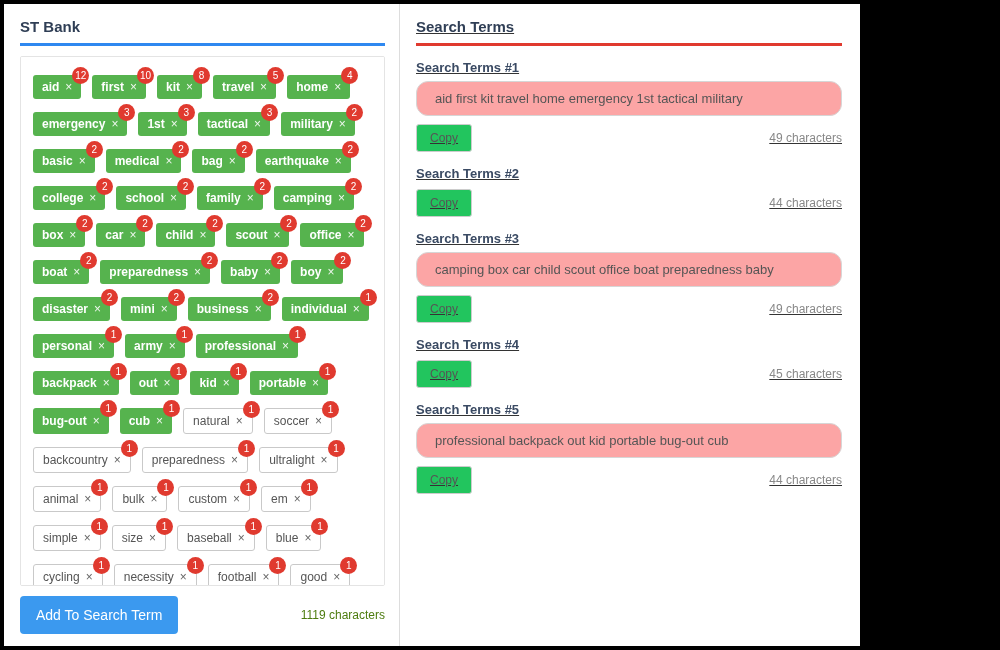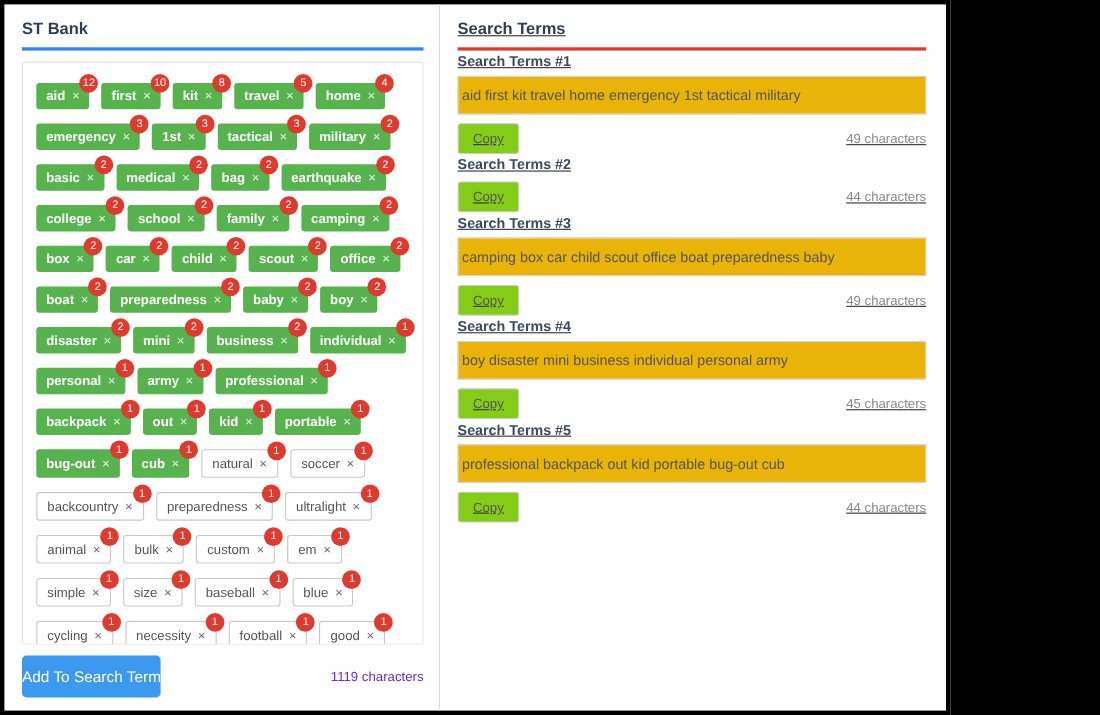--- a/index.html
+++ b/index.html
@@ -17,28 +17,28 @@
 .bank-scroll::-webkit-scrollbar-track { background: #f2f2f2; }
 
 .tag-area { display: flex; flex-wrap: wrap; align-content: flex-start; }
 .tag { position: relative; display: inline-flex; align-items: center; margin: 4px 9px 9px 2px; padding: 6px 9px; border-radius: 3px; font-size: 12px; line-height: 1; cursor: pointer; }
 .tag.green { background: #56b34e; color: #fff; font-weight: 600; }
 .tag.white { background: #fff; color: #555; border: 1px solid #c9c9c9; font-weight: 500; }
 .tag .x { margin-left: 6px; font-weight: 400; opacity: .9; }
 .badge { position: absolute; top: -8px; right: -8px; min-width: 17px; height: 17px; padding: 0 3px; border-radius: 9px; background: #e03a2f; color: #fff; font-size: 10px; font-weight: 400; display: flex; align-items: center; justify-content: center; }
 
 .left-footer { display: flex; align-items: center; justify-content: space-between; margin-top: 10px; }
-.add-btn { background: #3b99ef; color: #fff; border: none; border-radius: 4px; padding: 11px 0; font-size: 14px; font-weight: 500; cursor: pointer; }
-.char-count { color: #6d28d9; font-size: 12px; margin-left: 16px; }
-
-.term-block { margin-top: 2px; }
+.add-btn { background: #3b99ef; color: #fff; border: none; border-radius: 4px; padding: 11px 16px; font-size: 14px; font-weight: 500; cursor: pointer; }
+.char-count { color: #4d7c0f; font-size: 12px; margin-left: 16px; }
+
+.term-block { margin-top: 14px; }
 .term-label { font-size: 13px; font-weight: 600; color: #3a4a63; margin-bottom: 6px; }
-.term-input { width: 100%; border: 1px solid #d6d6d6; border-radius: 0; padding: 9px 3px; font-size: 13px; color: #555; background: #eab308; }
+.term-input { width: 100%; border: 1px solid #d6d6d6; border-radius: 12px; padding: 9px 18px; font-size: 13px; color: #555; background: #fca5a5; }
 .term-row { display: flex; align-items: center; justify-content: space-between; margin-top: 8px; }
-.copy-btn { background: #84cc16; border: 1px solid #ccc; border-radius: 3px; padding: 6px 13px; font-size: 12px; color: #555; cursor: pointer; }
+.copy-btn { background: #22c55e; border: 1px solid #ccc; border-radius: 3px; padding: 6px 13px; font-size: 12px; color: #555; cursor: pointer; }
 .cc { color: #888; font-size: 12px; }
 </style>
 </head>
 <body>
 
 <div class="app">
 
   <div class="left">
     <div class="panel-title">ST Bank</div>
     <div class="bank-scroll">
@@ -359,21 +359,21 @@
             <span class="cc">49 characters</span>
           </div></div>
         <div class="term-block"><div class="term-label">Search Terms #2</div><div class="term-row">
             <button class="copy-btn">Copy</button>
             <span class="cc">44 characters</span>
           </div></div>
         <div class="term-block"><div class="term-label">Search Terms #3</div><input class="term-input" type="text" value="camping box car child scout office boat preparedness baby" style=""><div class="term-row">
             <button class="copy-btn">Copy</button>
             <span class="cc">49 characters</span>
           </div></div>
-        <div class="term-block"><div class="term-label">Search Terms #4</div><input class="term-input" type="text" value="boy disaster mini business individual personal army" style=""><div class="term-row">
+        <div class="term-block"><div class="term-label">Search Terms #4</div><div class="term-row">
             <button class="copy-btn">Copy</button>
             <span class="cc">45 characters</span>
           </div></div>
         <div class="term-block"><div class="term-label">Search Terms #5</div><input class="term-input" type="text" value="professional backpack out kid portable bug-out cub" style=""><div class="term-row">
             <button class="copy-btn">Copy</button>
             <span class="cc">44 characters</span>
           </div></div>
       </div>
   </div>
 

